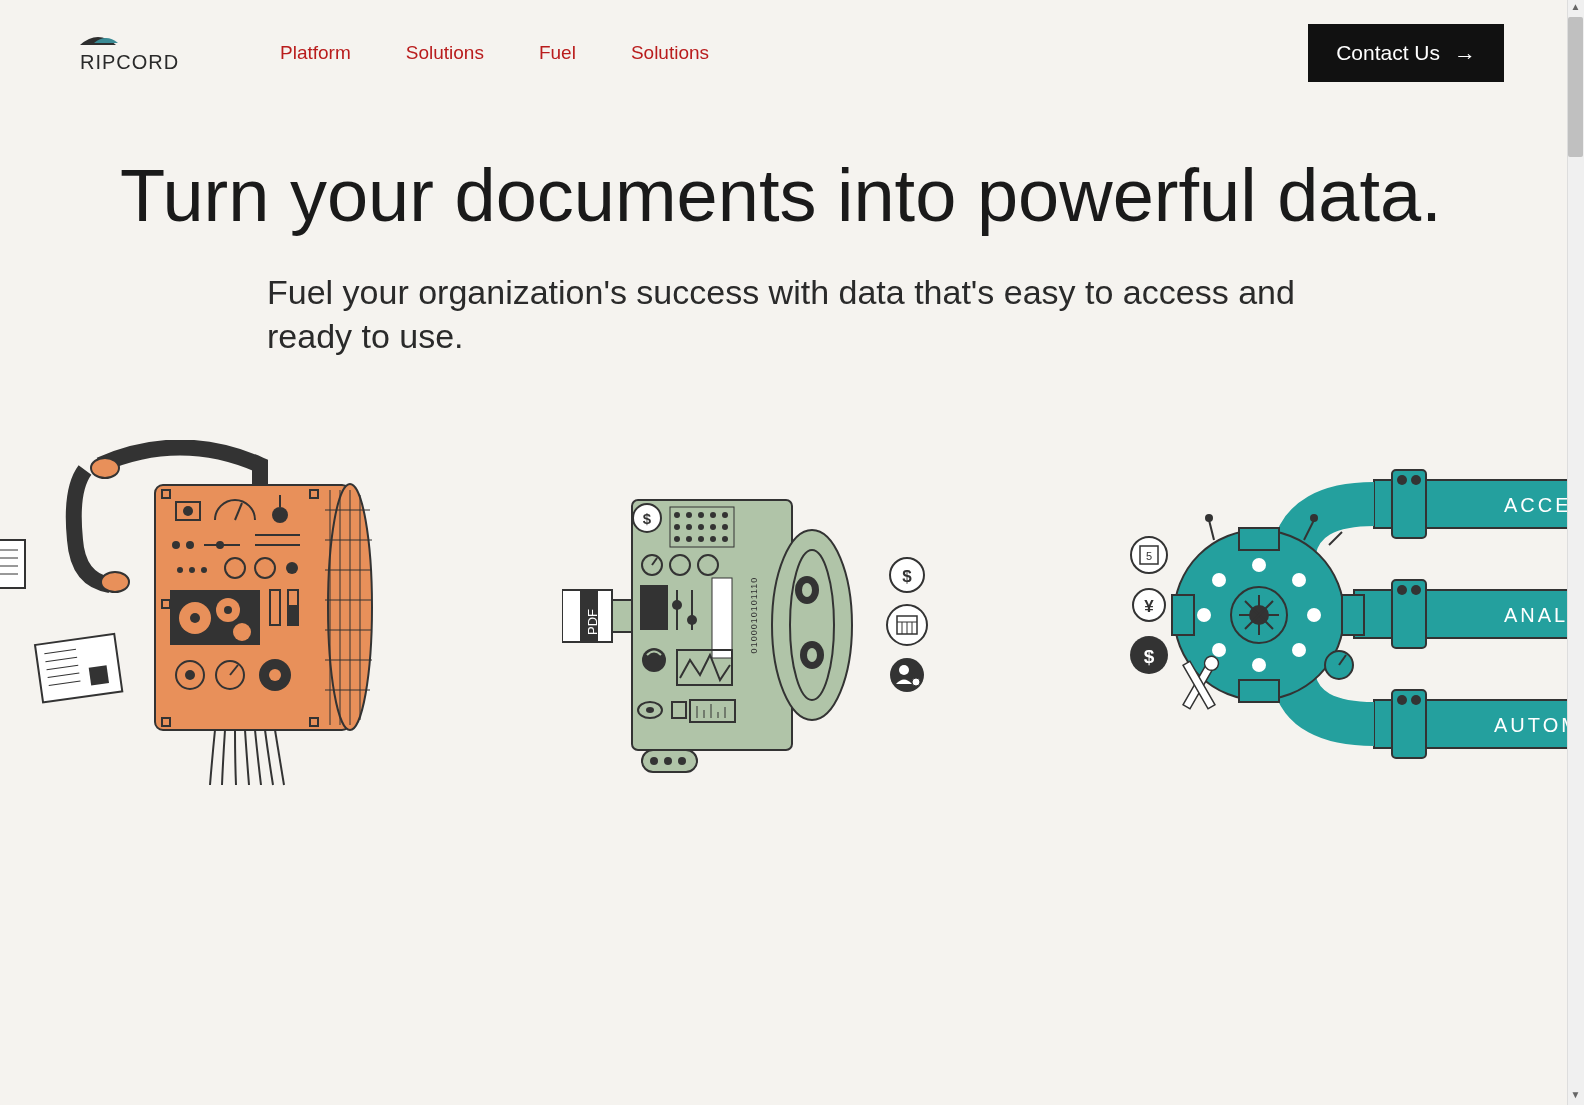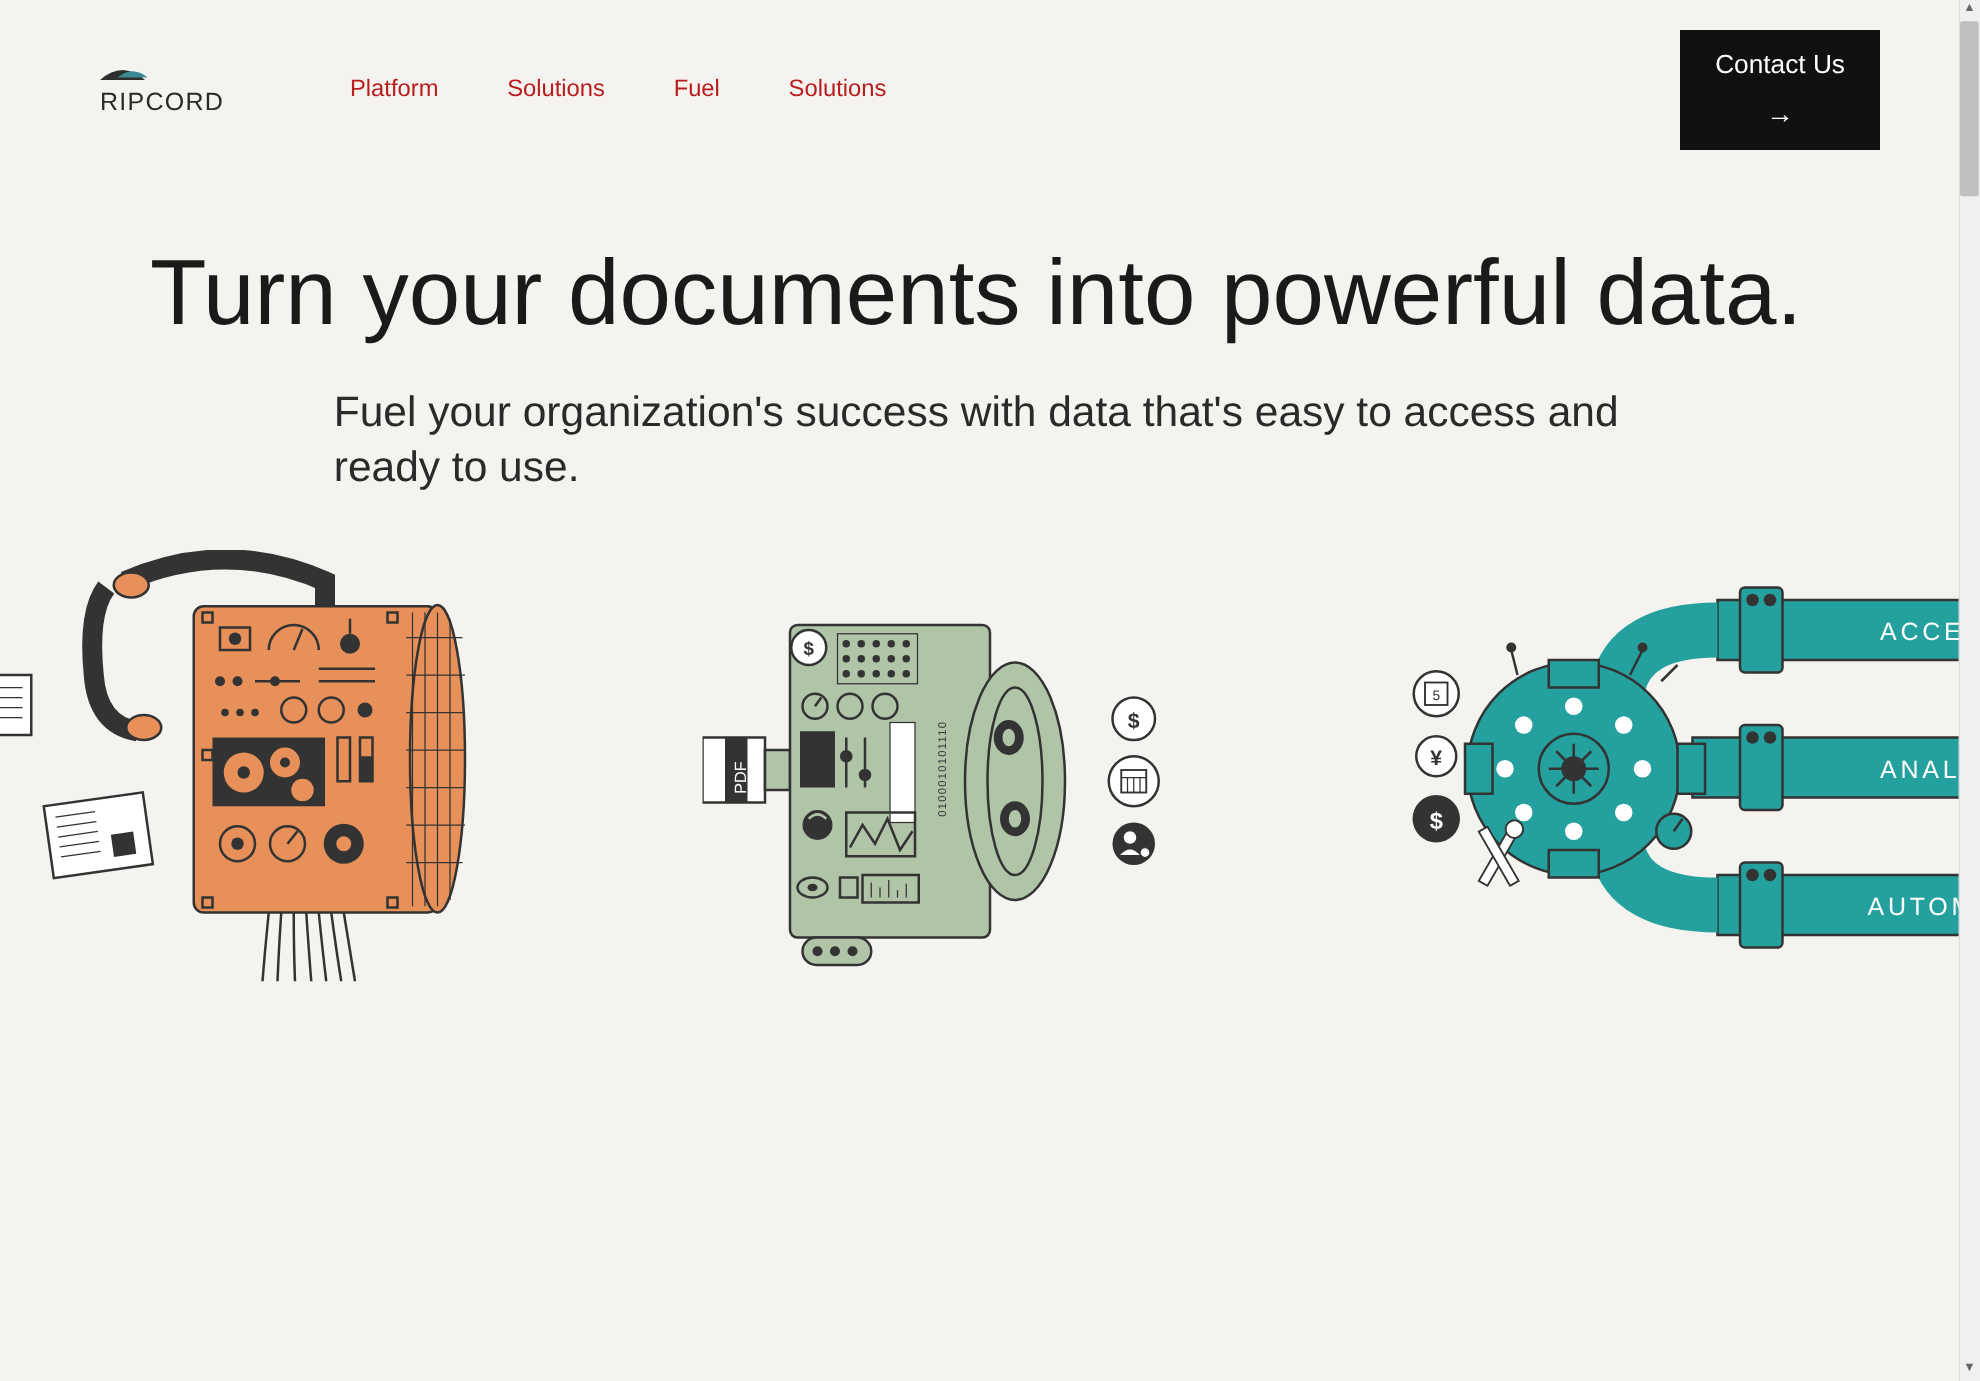--- a/index.html
+++ b/index.html
@@ -44,21 +44,20 @@
       margin-left: auto;
       background-color: #111;
       color: #fff;
       border: none;
       padding: 16px 28px;
       font-size: 21px;
       cursor: pointer;
       display: flex;
       align-items: center;
       gap: 14px;
-      flex-direction: column;
     }
     .arrow-icon {
       font-size: 22px;
     }
     .hero {
       text-align: left;
       padding: 50px 120px 0;
     }
     .hero-title {
       font-size: 74px;

